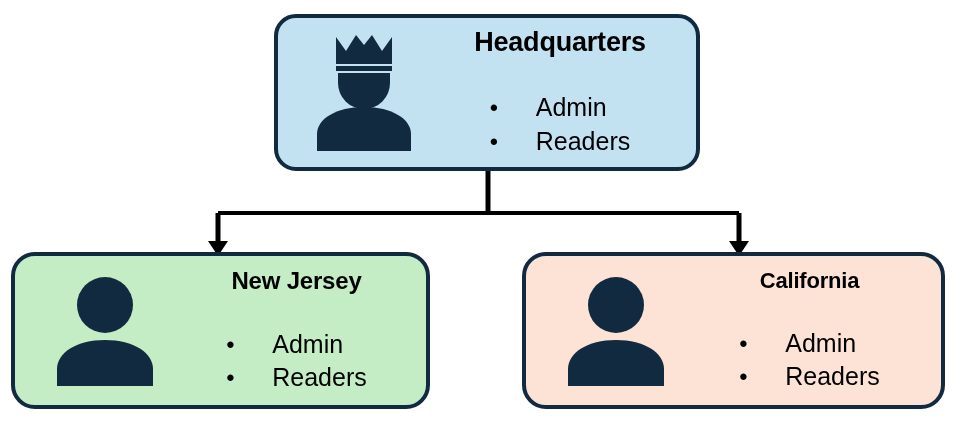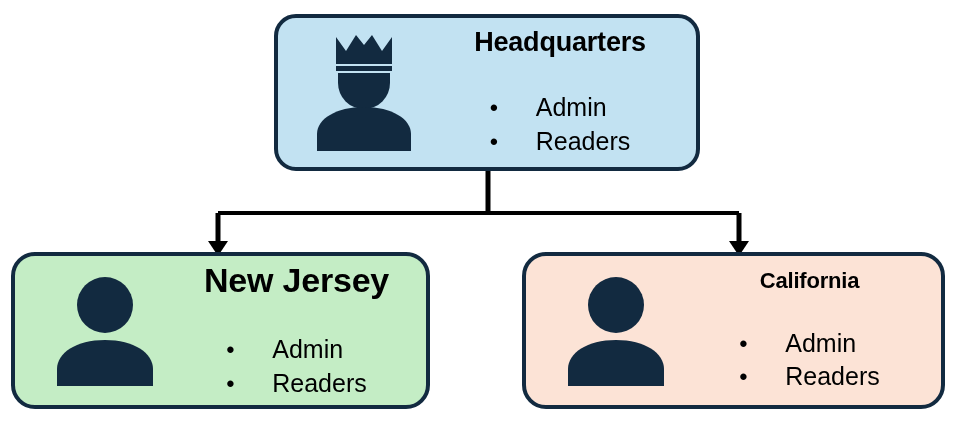--- a/index.html
+++ b/index.html
@@ -80,21 +80,21 @@
   }
 
   .node-title {
     font-weight: bold;
     color: #000000;
     letter-spacing: -0.2px;
     align-self: center;
     margin-bottom: 1px;
   }
   .node-hq .node-title { font-size: 27px; }
-  .node-nj .node-title { font-size: 34px; }
+  .node-nj .node-title { font-size: 24px; }
   .node-ca .node-title { font-size: 22px; }
 
   .role-list {
     list-style: none;
     margin: 0;
     padding: 0;
     align-self: center;
   }
   .role-item {
     display: flex;

